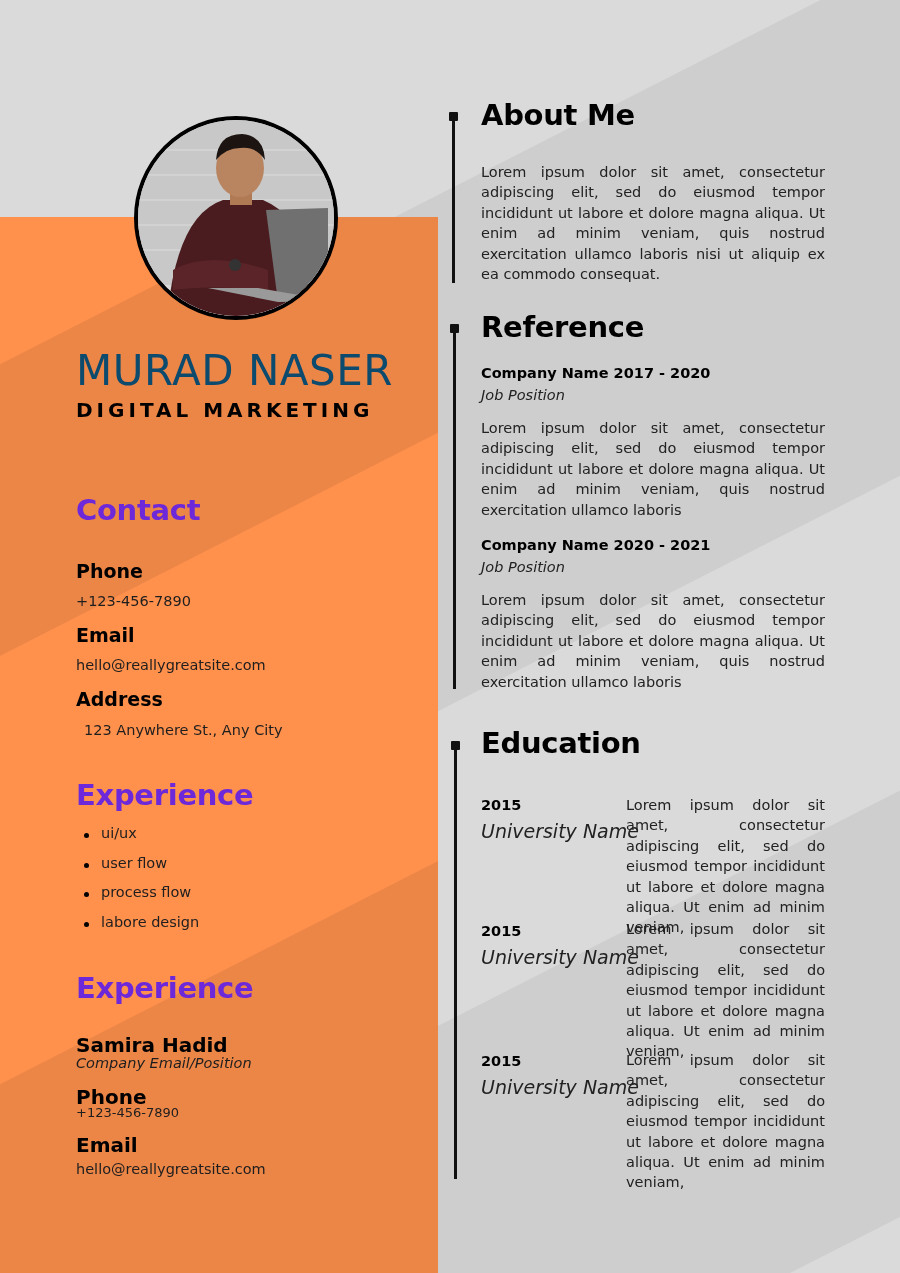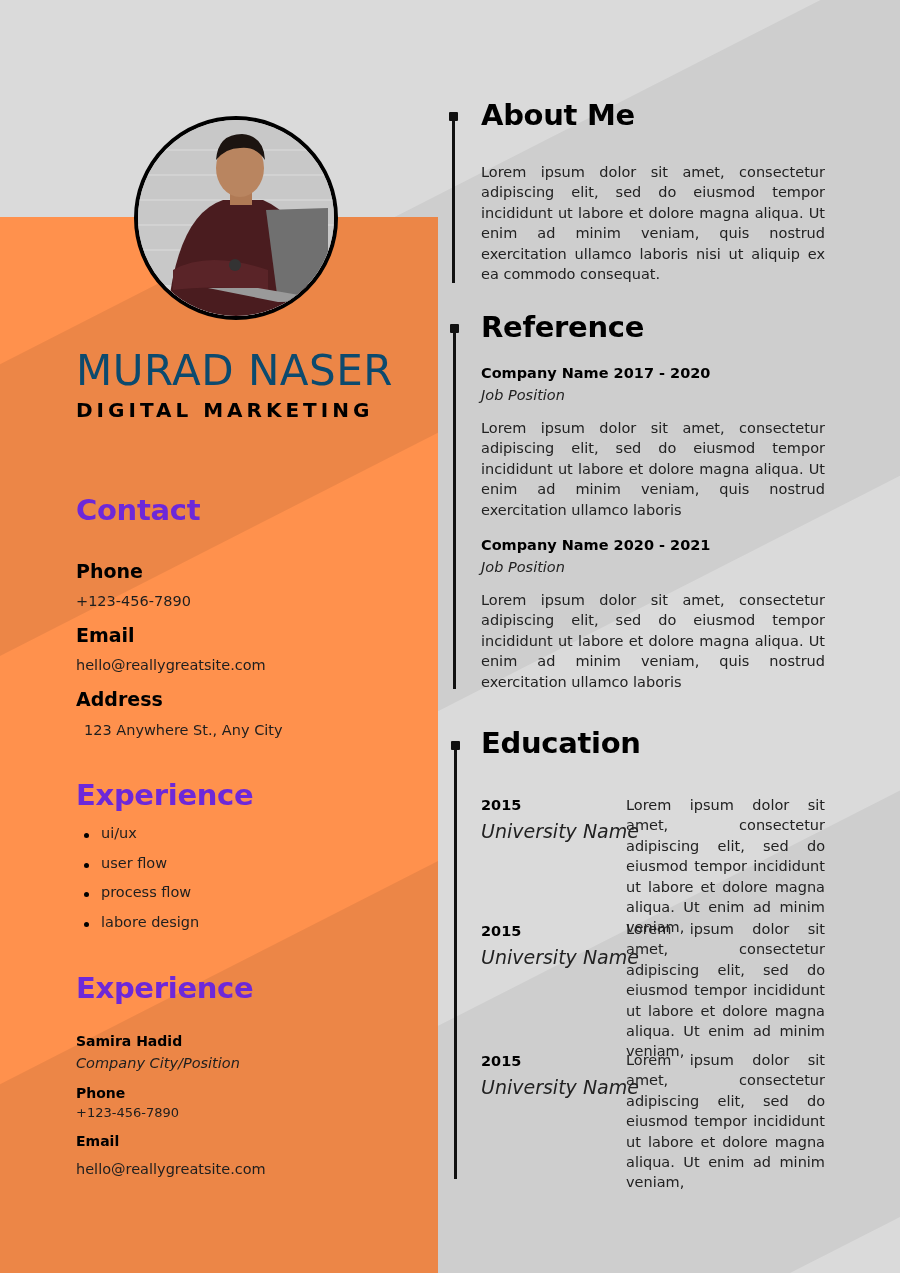--- a/index.html
+++ b/index.html
@@ -55,21 +55,21 @@
   .h-big {
     font-family: "DejaVu Sans", sans-serif; font-weight: bold;
     font-size: 29px; color: #6d28d9; letter-spacing: -0.3px;
   }
   .h-small {
     font-family: "DejaVu Sans", sans-serif; font-weight: bold;
     font-size: 19px; color: #000;
   }
   .h-tiny {
     font-family: "DejaVu Sans", sans-serif; font-weight: bold;
-    font-size: 14px; color: #000;
+    font-size: 20px; color: #000;
   }
   .txt {
     font-family: "DejaVu Sans", sans-serif; font-size: 14.5px; color: #1e1e1e;
   }
   .txt-sm { font-family: "DejaVu Sans", sans-serif; font-size: 13px; color: #1e1e1e; }
   .ital { font-style: italic; }
 
   .abs { position: absolute; }
 
   .bullets { list-style: none; }
@@ -169,21 +169,21 @@
 <div class="abs h-big" style="left:76px; top:778px;">Experience</div>
 <ul class="bullets abs" style="left:76px; top:825px;">
   <li>ui/ux</li>
   <li>user flow</li>
   <li>process flow</li>
   <li>labore design</li>
 </ul>
 
 <div class="abs h-big" style="left:76px; top:971px;">Experience</div>
 <div class="abs h-tiny" style="left:76px; top:1033px;">Samira Hadid</div>
-<div class="abs txt ital" style="left:76px; top:1055px;">Company City/Position</div>
+<div class="abs txt ital" style="left:76px; top:1055px;">Company Email/Position</div>
 <div class="abs h-tiny" style="left:76px; top:1085px;">Phone</div>
 <div class="abs txt-sm" style="left:76px; top:1105px;">+123-456-7890</div>
 <div class="abs h-tiny" style="left:76px; top:1133px;">Email</div>
 <div class="abs txt" style="left:76px; top:1161px;">hello@reallygreatsite.com</div>
 
 <div class="timeline-dot" style="left:449px; top:112px;"></div>
 <div class="timeline-line" style="left:452px; top:115px; height:168px;"></div>
 
 <div class="timeline-dot" style="left:450px; top:324px;"></div>
 <div class="timeline-line" style="left:453px; top:327px; height:362px;"></div>

